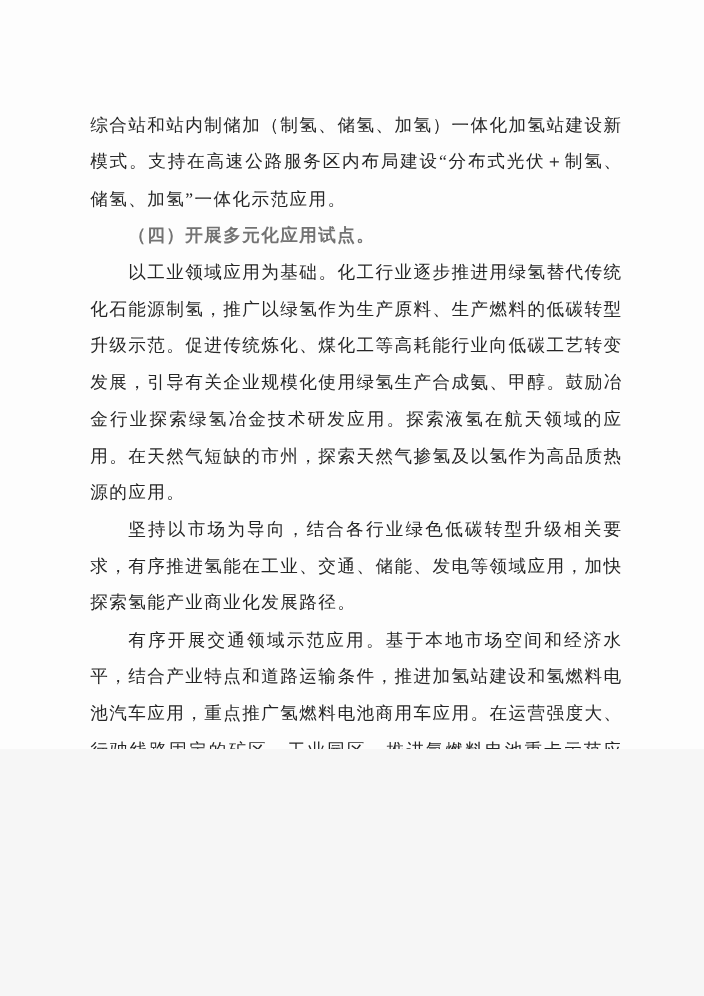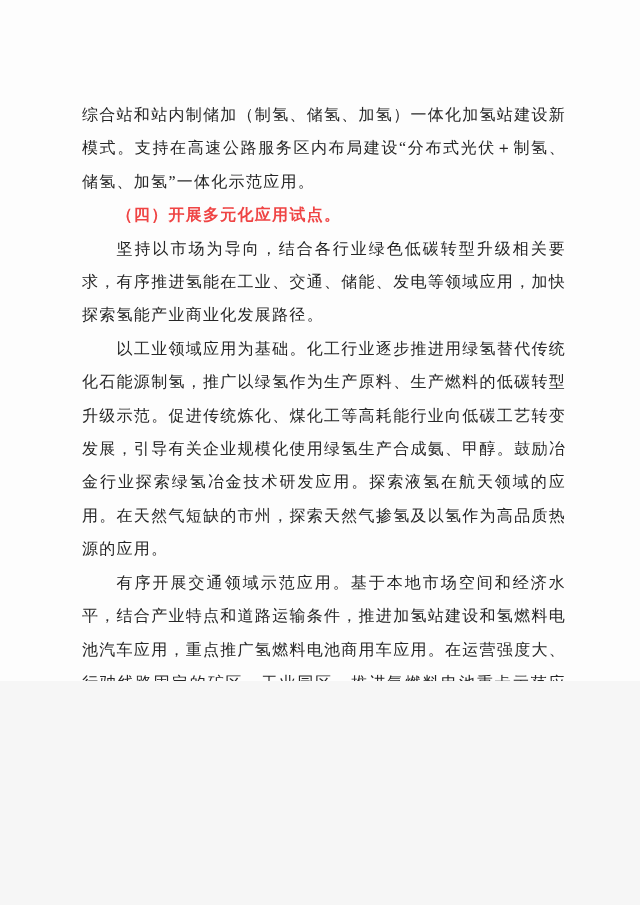--- a/index.html
+++ b/index.html
@@ -34,21 +34,21 @@
   .doc-text p {
     margin: 0;
     padding: 0;
     text-indent: 34.6px;
   }
   .doc-text p.continuation {
     text-indent: 0;
   }
   .doc-text p.section-heading {
     font-weight: bold;
-    color: #ef4444;
+    color: #737373;
   }
   .page-footer {
     position: absolute;
     top: 802px;
     left: 455px;
     width: 120px;
     display: flex;
     justify-content: center;
     align-items: center;
     gap: 10px;
@@ -64,22 +64,22 @@
   }
 </style>
 </head>
 <body>
 
 <div class="page">
 
   <div class="doc-text">
     <p class="continuation">综合站和站内制储加（制氢、储氢、加氢）一体化加氢站建设新模式。支持在高速公路服务区内布局建设“分布式光伏＋制氢、储氢、加氢”一体化示范应用。</p>
     <p class="section-heading">（四）开展多元化应用试点。</p>
+    <p>以工业领域应用为基础。化工行业逐步推进用绿氢替代传统化石能源制氢，推广以绿氢作为生产原料、生产燃料的低碳转型升级示范。促进传统炼化、煤化工等高耗能行业向低碳工艺转变发展，引导有关企业规模化使用绿氢生产合成氨、甲醇。鼓励冶金行业探索绿氢冶金技术研发应用。探索液氢在航天领域的应用。在天然气短缺的市州，探索天然气掺氢及以氢作为高品质热源的应用。</p>
     <p>坚持以市场为导向，结合各行业绿色低碳转型升级相关要求，有序推进氢能在工业、交通、储能、发电等领域应用，加快探索氢能产业商业化发展路径。</p>
-    <p>以工业领域应用为基础。化工行业逐步推进用绿氢替代传统化石能源制氢，推广以绿氢作为生产原料、生产燃料的低碳转型升级示范。促进传统炼化、煤化工等高耗能行业向低碳工艺转变发展，引导有关企业规模化使用绿氢生产合成氨、甲醇。鼓励冶金行业探索绿氢冶金技术研发应用。探索液氢在航天领域的应用。在天然气短缺的市州，探索天然气掺氢及以氢作为高品质热源的应用。</p>
     <p>有序开展交通领域示范应用。基于本地市场空间和经济水平，结合产业特点和道路运输条件，推进加氢站建设和氢燃料电池汽车应用，重点推广氢燃料电池商用车应用。在运营强度大、行驶线路固定的矿区、工业园区，推进氢燃料电池重卡示范应用。在有条件的市州，开展城市公交、旅游、物流配送、环卫等公共服务领域氢燃料电池汽车的示范应用。鼓励有自备线路的工矿企业探索使用氢燃料电池机车。</p>
   </div>
 
   <div class="page-footer">
     <span class="footer-dash">—</span>
     <span class="footer-num">7</span>
     <span class="footer-dash">—</span>
   </div>
 
 </div>

